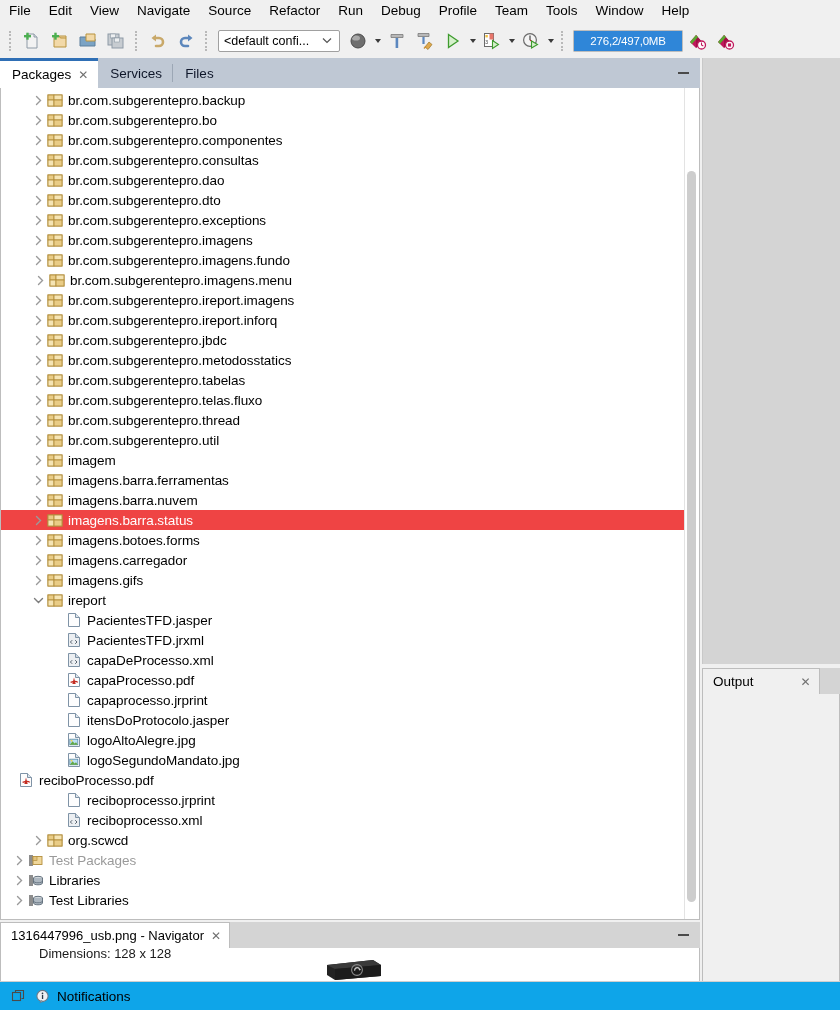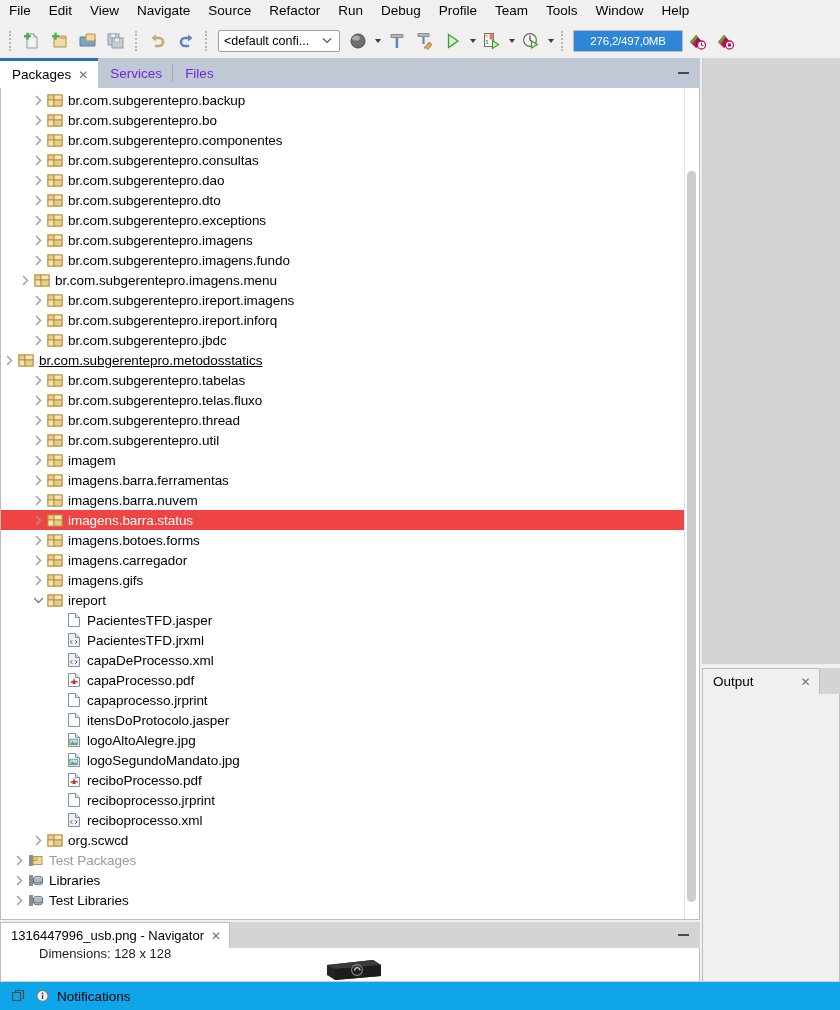--- a/index.html
+++ b/index.html
@@ -119,21 +119,21 @@
     height:30px;
     background:#bfc8d4;
     display:flex;
     align-items:stretch;
     position:relative;
   }
   .tab{
     display:flex;align-items:center;
     padding:0 10px 0 12px;
     font-size:13.5px;
-    color:#6d28d9;
+    color:#0f172a;
     position:relative;
     cursor:default;
   }
   .tab.active{
     background:#fff;
     color:#000;
     border-top:3px solid #2f6fb5;
     margin-top:0;
   }
   .tab .tclose{
@@ -625,21 +625,21 @@
               <svg width="16" height="15" viewBox="0 0 16 15">
                 <rect x="1" y="2" width="14" height="11" fill="#f0d79a" stroke="#b38f3d" stroke-width="1"></rect>
                 <rect x="1" y="2" width="6" height="5" fill="#e9cc86" stroke="#b38f3d" stroke-width="0.9"></rect>
                 <rect x="7" y="2" width="8" height="5" fill="#f5e4b4" stroke="#b38f3d" stroke-width="0.9"></rect>
                 <rect x="1" y="7" width="6" height="6" fill="#f5e4b4" stroke="#b38f3d" stroke-width="0.9"></rect>
                 <rect x="7" y="7" width="8" height="6" fill="#e9cc86" stroke="#b38f3d" stroke-width="0.9"></rect>
               </svg>
             </span>
             <span class="lbl">br.com.subgerentepro.imagens.fundo</span>
           </div>
-          <div class="row" style="padding-left: 16px;">
+          <div class="row" style="padding-left: 31px;">
             <span class="twisty">
               <svg width="9" height="11" viewBox="0 0 9 11">
                 <path d="M2.5 1.5 6.5 5.5 2.5 9.5" fill="none" stroke="#9a9a9a" stroke-width="1.4" stroke-linecap="round"></path>
               </svg>
             </span>
             <span class="ico">
               <svg width="16" height="15" viewBox="0 0 16 15">
                 <rect x="1" y="2" width="14" height="11" fill="#f0d79a" stroke="#b38f3d" stroke-width="1"></rect>
                 <rect x="1" y="2" width="6" height="5" fill="#e9cc86" stroke="#b38f3d" stroke-width="0.9"></rect>
                 <rect x="7" y="2" width="8" height="5" fill="#f5e4b4" stroke="#b38f3d" stroke-width="0.9"></rect>
@@ -693,21 +693,21 @@
               <svg width="16" height="15" viewBox="0 0 16 15">
                 <rect x="1" y="2" width="14" height="11" fill="#f0d79a" stroke="#b38f3d" stroke-width="1"></rect>
                 <rect x="1" y="2" width="6" height="5" fill="#e9cc86" stroke="#b38f3d" stroke-width="0.9"></rect>
                 <rect x="7" y="2" width="8" height="5" fill="#f5e4b4" stroke="#b38f3d" stroke-width="0.9"></rect>
                 <rect x="1" y="7" width="6" height="6" fill="#f5e4b4" stroke="#b38f3d" stroke-width="0.9"></rect>
                 <rect x="7" y="7" width="8" height="6" fill="#e9cc86" stroke="#b38f3d" stroke-width="0.9"></rect>
               </svg>
             </span>
             <span class="lbl">br.com.subgerentepro.jbdc</span>
           </div>
-          <div class="row" style=" text-decoration: underline;">
+          <div class="row" style="padding-left: 29px;">
             <span class="twisty">
               <svg width="9" height="11" viewBox="0 0 9 11">
                 <path d="M2.5 1.5 6.5 5.5 2.5 9.5" fill="none" stroke="#9a9a9a" stroke-width="1.4" stroke-linecap="round"></path>
               </svg>
             </span>
             <span class="ico">
               <svg width="16" height="15" viewBox="0 0 16 15">
                 <rect x="1" y="2" width="14" height="11" fill="#f0d79a" stroke="#b38f3d" stroke-width="1"></rect>
                 <rect x="1" y="2" width="6" height="5" fill="#e9cc86" stroke="#b38f3d" stroke-width="0.9"></rect>
                 <rect x="7" y="2" width="8" height="5" fill="#f5e4b4" stroke="#b38f3d" stroke-width="0.9"></rect>
@@ -1006,21 +1006,21 @@
               <svg width="14" height="16" viewBox="0 0 14 16">
                 <path d="M1.5 1.5h7l4 4v9h-11z" fill="#fdfdfd" stroke="#7f93a6" stroke-width="1"></path>
                 <path d="M8.5 1.5v4h4" fill="#dde5ec" stroke="#7f93a6" stroke-width="1"></path>
                 <rect x="2.8" y="7.2" width="8" height="5.6" fill="#bcdff5" stroke="#5a8ca8" stroke-width="0.8"></rect>
                 <path d="M2.8 12.8 5.6 9.2 7.6 11.4 9 10.2l1.8 2.6z" fill="#63a845"></path>
                 <circle cx="4.6" cy="8.7" r="0.9" fill="#f2d34e"></circle>
               </svg>
             </span>
             <span class="lbl">logoSegundoMandato.jpg</span>
           </div>
-          <div class="row" style="padding-left: 48px;">
+          <div class="row" style="">
             <span class="twisty"></span>
             <span class="ico">
               <svg width="14" height="16" viewBox="0 0 14 16">
                 <path d="M1.5 1.5h7l4 4v9h-11z" fill="#fdfdfd" stroke="#7f93a6" stroke-width="1"></path>
                 <path d="M8.5 1.5v4h4" fill="#dde5ec" stroke="#7f93a6" stroke-width="1"></path>
                 <path d="M5.4 12 7 5.5 8.7 12z" fill="#c32b20"></path>
                 <path d="M3.6 10.4c3-1.2 6-1.2 7.2 0" fill="none" stroke="#c32b20" stroke-width="1.2"></path>
               </svg>
             </span>
             <span class="lbl">reciboProcesso.pdf</span>

